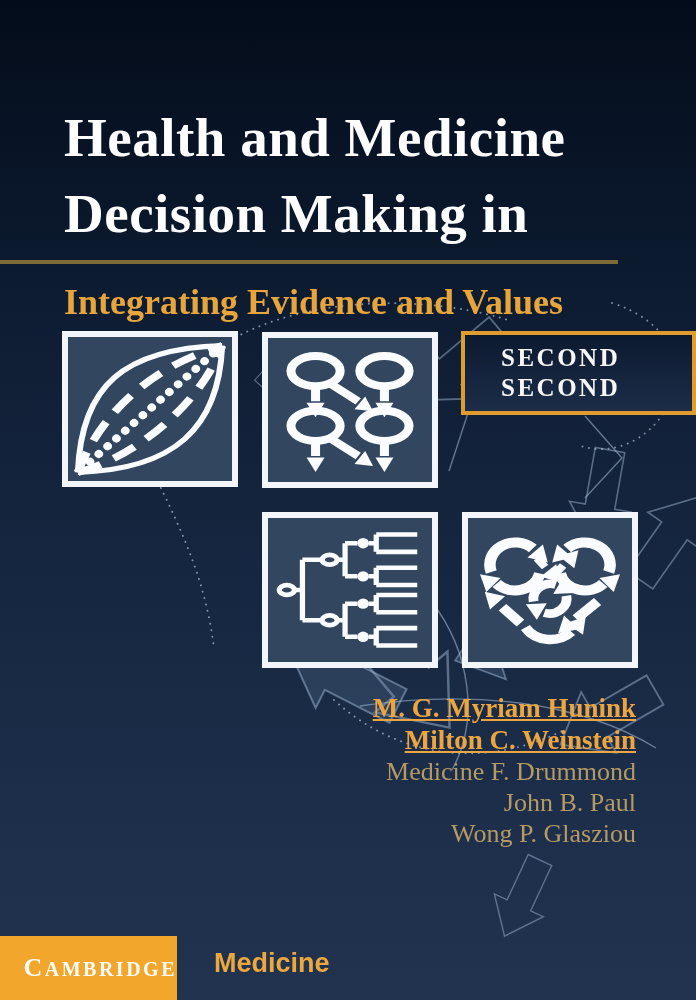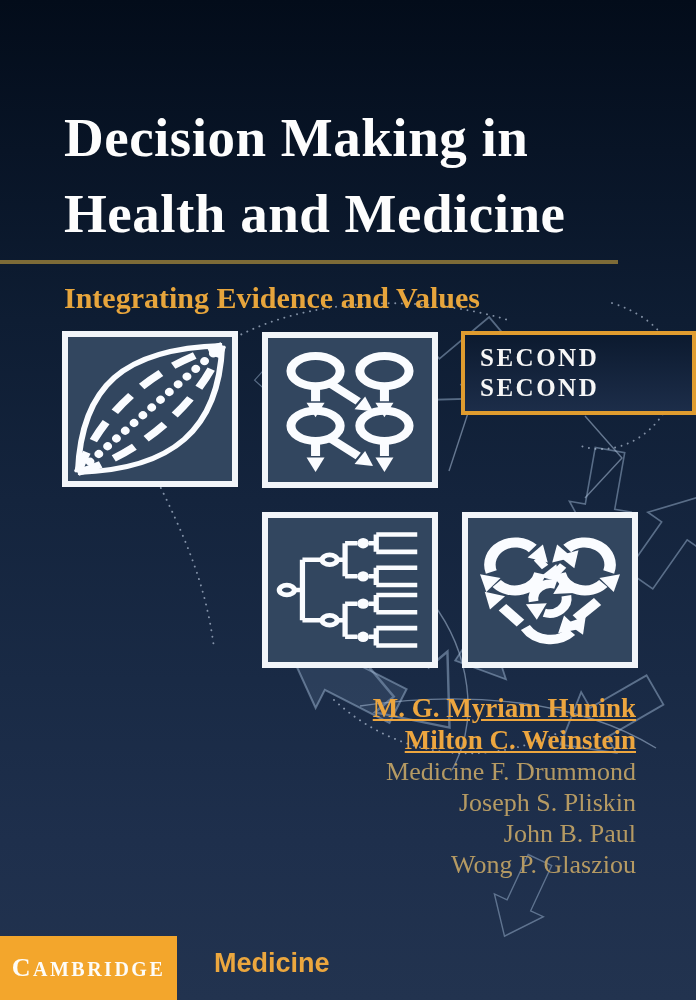--- a/index.html
+++ b/index.html
@@ -10,39 +10,39 @@
   }
   .deco{position:absolute;left:0;top:0;z-index:1;}
   .deco .o{fill:none;stroke:rgba(158,181,209,0.5);stroke-width:1.4px;}
   .deco .f{fill:rgba(110,135,168,0.22);stroke:rgba(158,181,209,0.5);stroke-width:1.4px;}
   .deco .dot{fill:none;stroke:rgba(190,205,225,0.65);stroke-width:1.9;stroke-dasharray:0.1 6.5;stroke-linecap:round;}
   .deco .ln{fill:none;stroke:rgba(170,190,215,0.55);stroke-width:1.4;}
   .title{position:absolute;left:64px;top:100px;z-index:3;color:#fdfdfd;
          font-weight:bold;font-size:55px;line-height:76px;letter-spacing:0.5px;white-space:nowrap;}
   .rule{position:absolute;left:0;top:260px;width:618px;height:4px;background:#7d6b37;z-index:3;}
   .subtitle{position:absolute;left:64px;top:281px;z-index:3;color:#e7a53c;
-            font-weight:bold;font-size:30px;white-space:nowrap;}
+            font-weight:bold;font-size:36px;white-space:nowrap;}
   .icon-box{position:absolute;width:176px;height:156px;box-sizing:border-box;
             border:6px solid #f2f5f9;background:#32465f;z-index:2;}
   .icon-box svg{display:block;width:100%;height:100%;}
   #box-roc{left:62px;top:331px;}
   #box-influence{left:262px;top:332px;}
   #box-tree{left:262px;top:512px;}
   #box-heart{left:462px;top:512px;}
   .icon-stroke{stroke:#fafcff;fill:none;}
   .icon-fill{fill:#fafcff;stroke:none;}
   .badge{position:absolute;left:461px;top:331px;width:235px;height:84px;box-sizing:border-box;
          border:4px solid #e09c2f;background:linear-gradient(180deg,#0c1a2f,#1c2d49);z-index:2;
-         display:flex;flex-direction:column;justify-content:center;padding-left:15px;}
+         display:flex;flex-direction:column;justify-content:center;padding-left:36px;}
   .badge .line{color:#f6f6f6;font-weight:bold;font-size:25px;line-height:30px;letter-spacing:2.5px;}
   .authors{position:absolute;right:60px;top:692px;z-index:3;text-align:right;}
   .authors .primary{color:#eda63f;font-weight:bold;font-size:27px;line-height:32px;white-space:nowrap;text-decoration:underline;}
   .authors .secondary{color:#b59a63;font-weight:normal;font-size:26px;line-height:31px;white-space:nowrap;}
   .publisher-block{position:absolute;left:0;top:936px;width:177px;height:64px;background:#f3a62c;z-index:4;
-                   display:flex;align-items:center;justify-content:center;}
+                   display:flex;align-items:center;justify-content:flex-end;}
   .publisher-name{color:#fdfcf8;font-weight:bold;font-size:20px;letter-spacing:2.5px;line-height:1;}
   .publisher-name::first-letter{font-size:26px;}
   .category{position:absolute;left:214px;top:948px;z-index:4;color:#eca73e;
             font-family:"Liberation Sans",sans-serif;font-weight:bold;font-size:27px;text-align:center;}
 </style>
 </head>
 <body>
 
 <div class="cover">
 
@@ -64,22 +64,22 @@
     <path class="dot" d="M612,303 C666,320 690,362 667,407 C649,441 612,456 581,446"></path>
     <path class="dot" d="M152,470 C186,538 206,585 214,648"></path>
     <path class="dot" d="M334,700 C400,760 486,768 562,731"></path>
     <path class="ln" d="M360,706 C468,690 578,700 656,748"></path>
     <path class="ln" d="M432,602 C470,652 480,720 452,770"></path>
     <path class="ln" d="M585,416 L622,458 L585,498"></path>
     <path class="ln" d="M468,413 L449,471"></path>
   </svg>
 
   <div class="title">
+    <div>Health and Medicine</div>
     <div>Decision Making in</div>
-    <div>Health and Medicine</div>
   </div>
 
   <div class="rule"></div>
 
   <div class="subtitle">Integrating Evidence and Values</div>
 
   <div class="icon-box" id="box-roc">
     <svg viewBox="0 0 100 100" preserveAspectRatio="none">
       <path class="icon-stroke" stroke-width="3.6" d="M6,94 C8,34 34,8 94,6"></path>
       <path class="icon-stroke" stroke-width="5" stroke-dasharray="15 9" d="M6,94 C20,52 52,20 94,6"></path>
@@ -159,21 +159,20 @@
       <use href="#ah4" class="icon-fill" transform="translate(49,36.5) rotate(48)"></use>
       <path class="icon-stroke" stroke-width="5" d="M53,39 L58,33"></path>
       <use href="#ah4" class="icon-fill" transform="translate(60,30.5) rotate(-48)"></use>
     </svg>
   </div>
 
   <div class="authors">
     <div class="primary">M. G. Myriam Hunink</div>
     <div class="primary">Milton C. Weinstein</div>
     <div class="secondary">Medicine F. Drummond</div>
-    <div class="secondary">Joseph S. Pliskin</div>
     <div class="secondary">John B. Paul</div>
     <div class="secondary">Wong P. Glasziou</div>
   </div>
 
   <div class="publisher-block">
     <div class="publisher-name">CAMBRIDGE</div>
   </div>
   <div class="category">Medicine</div>
 
 </div>

